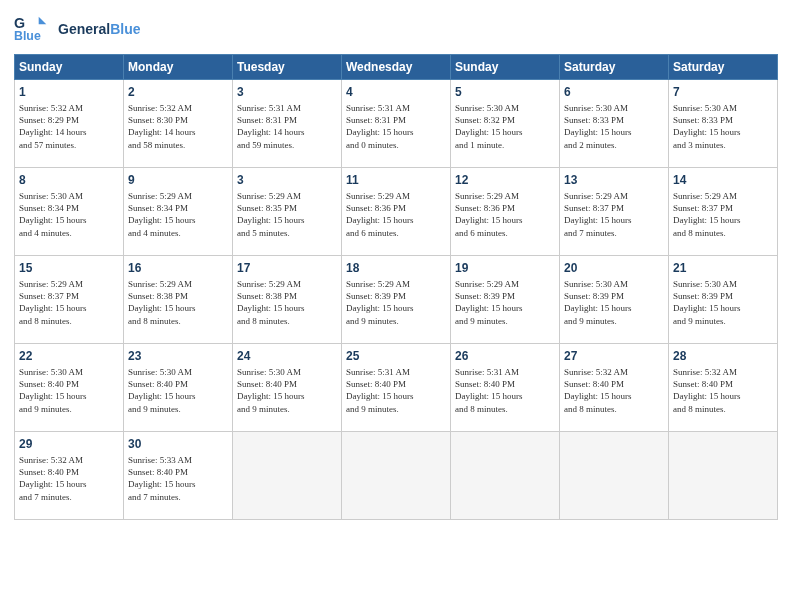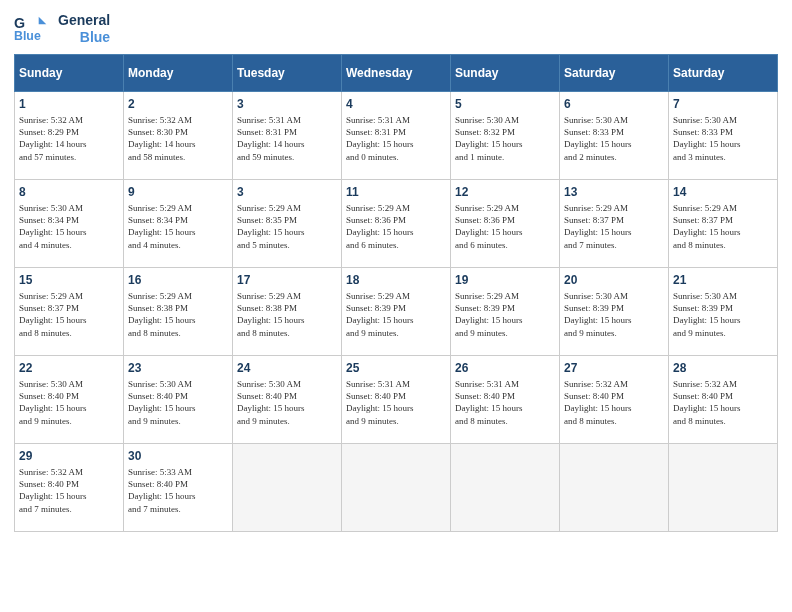--- a/index.html
+++ b/index.html
@@ -44,21 +44,21 @@
     .cal-table {
       width: 100%;
       border-collapse: collapse;
       table-layout: fixed;
     }
     .cal-table thead th {
       background: #2a6099;
       color: #fff;
       font-size: 12px;
       font-weight: bold;
-      padding: 11px 4px;
+      padding: 5px 4px;
       text-align: left;
       border: 1px solid #4a80b0;
     }
     .cal-table tbody td {
       vertical-align: top;
       border: 1px solid #ccc;
       padding: 4px 4px;
       font-size: 9.5px;
       color: #333;
       line-height: 1.35;
@@ -85,21 +85,21 @@
 <body>
 
 <div class="page">
   <div class="header">
     <div class="logo">
   <svg width="38" height="38" viewBox="0 0 80 60" xmlns="http://www.w3.org/2000/svg">
     <text x="0" y="28" font-family="Arial" font-weight="bold" font-size="30" fill="#1a3a5c">G</text>
     <polygon points="52,4 68,20 52,20" fill="#4a90d9"></polygon>
     <text x="0" y="54" font-family="Arial" font-weight="bold" font-size="26" fill="#4a90d9">Blue</text>
   </svg>
-  <div style="display:flex;flex-direction:column;line-height:1.2;margin-left:2px;text-align:right;">
+  <div style="display:flex;line-height:1.2;margin-left:2px;">
     <span style="font-size:14px;font-weight:bold;color:#1a3a5c;">General</span>
     <span style="font-size:14px;font-weight:bold;color:#4a90d9;">Blue</span>
   </div>
 </div>
     <div class="title-block">
       <div class="month-title"></div>
       <div class="subtitle"></div>
     </div>
   </div>
 

